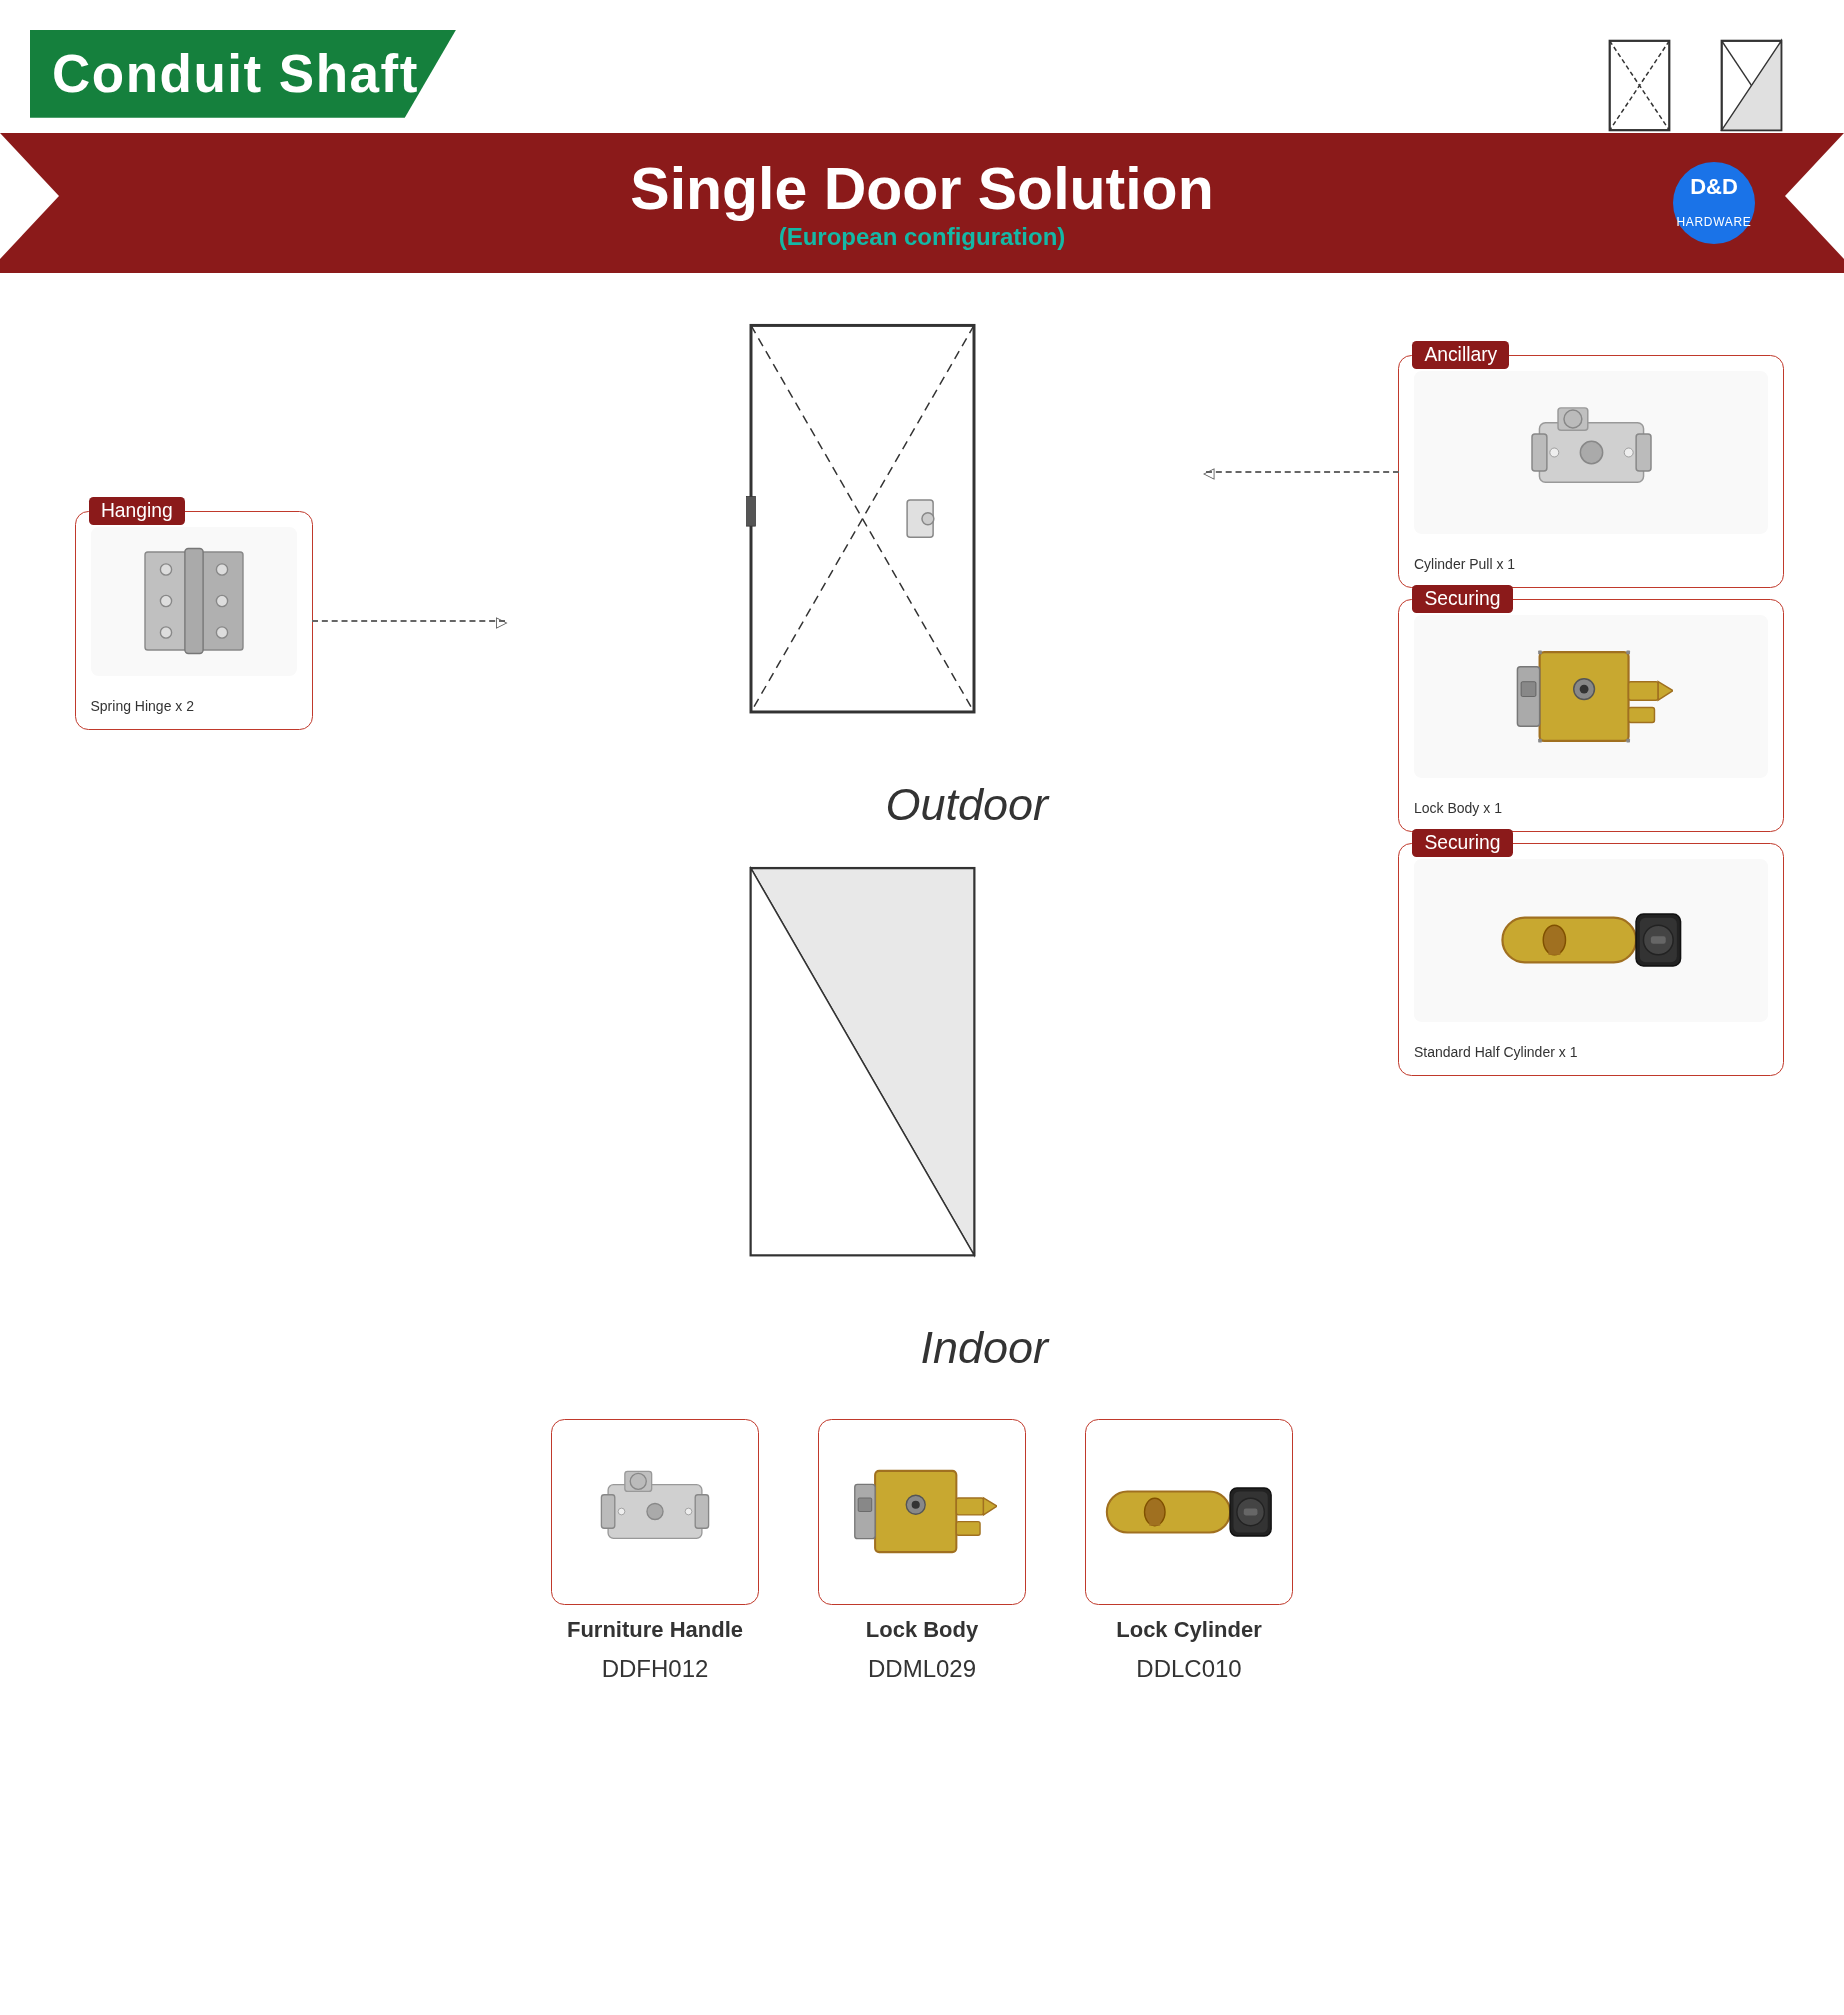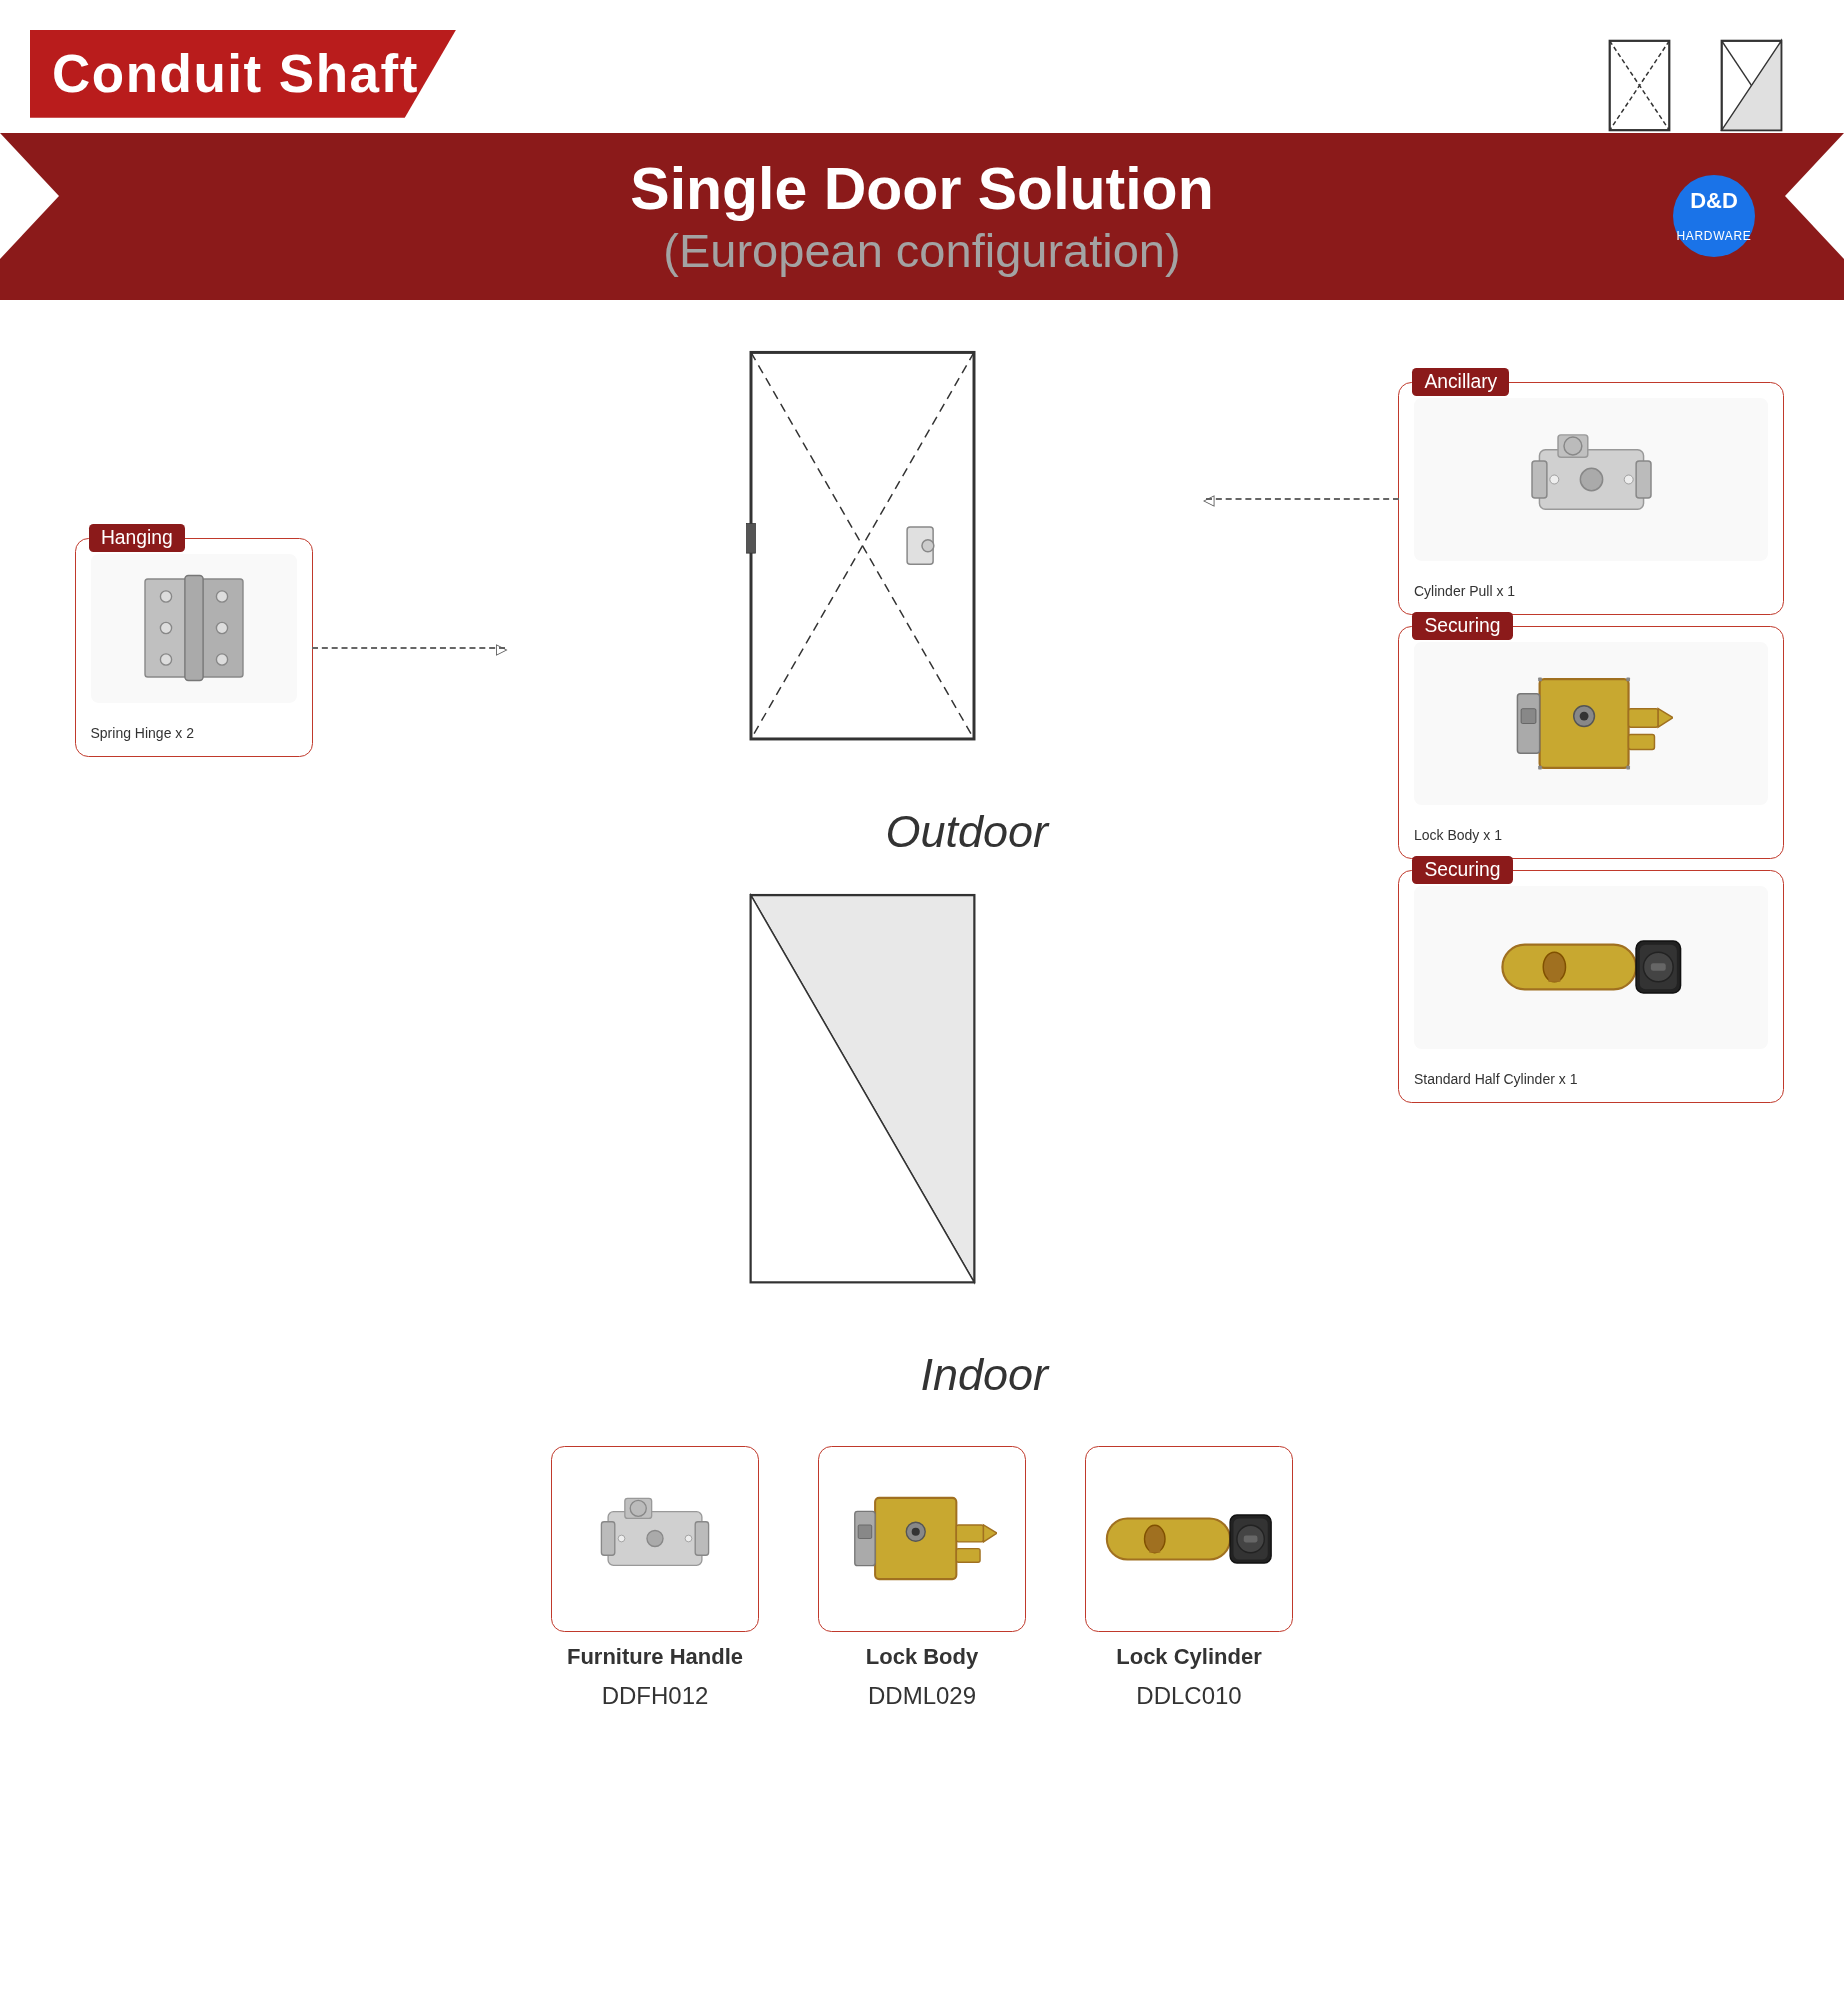--- a/index.html
+++ b/index.html
@@ -14,21 +14,21 @@
     .page {
       width: 1844px;
       min-height: 2015px;
       background: #fff;
       position: relative;
       padding: 30px;
     }
 
     
     .header-title-bar {
-      background: #b91c1c;
+      background: #15803d;
       display: inline-block;
       padding: 13.4px 37px 13.4px 22px;
       clip-path: polygon(0 0, 100% 0, 88% 100%, 0 100%);
       margin-bottom: 15px;
     }
     .header-title-bar span {
       color: #fff;
       font-size: 53px;
       font-weight: 900;
       letter-spacing: 1.5px;
@@ -89,23 +89,23 @@
       border-bottom: 63px solid transparent;
       border-right: 59px solid #fff;
     }
     .banner-title {
       color: #fff;
       font-size: 59px;
       font-weight: 900;
       display: block;
     }
     .banner-subtitle {
-      color: #a3a3a3;
-      font-size: 47px;
-      font-weight: 400;
+      color: #14b8a6;
+      font-size: 24px;
+      font-weight: 700;
       display: block;
     }
 
     
     .dd-logo {
       position: absolute;
       right: 89px;
       top: 50%;
       transform: translateY(-50%);
       width: 82px;

